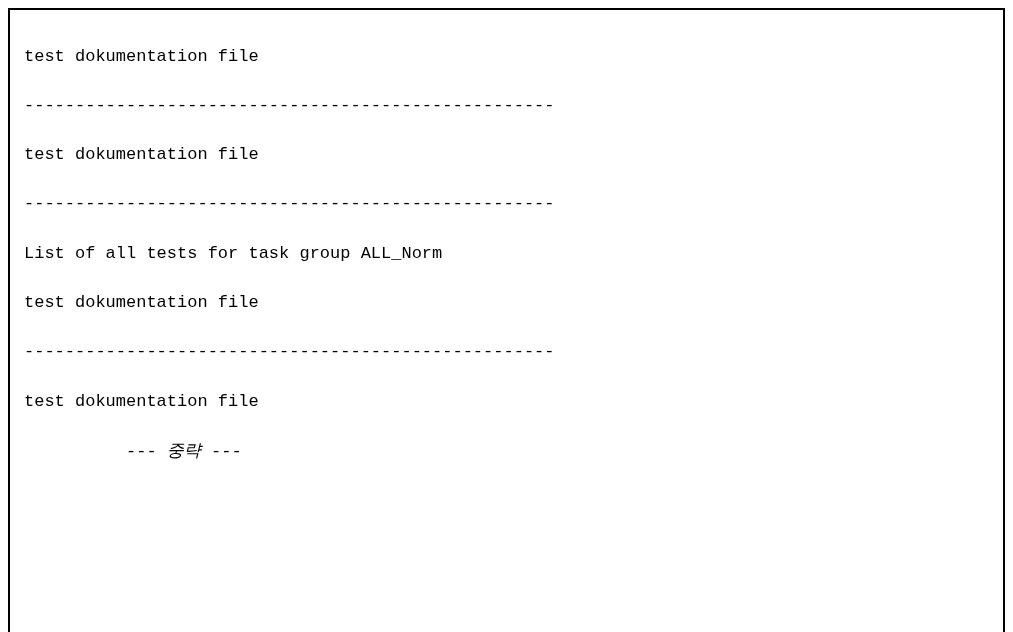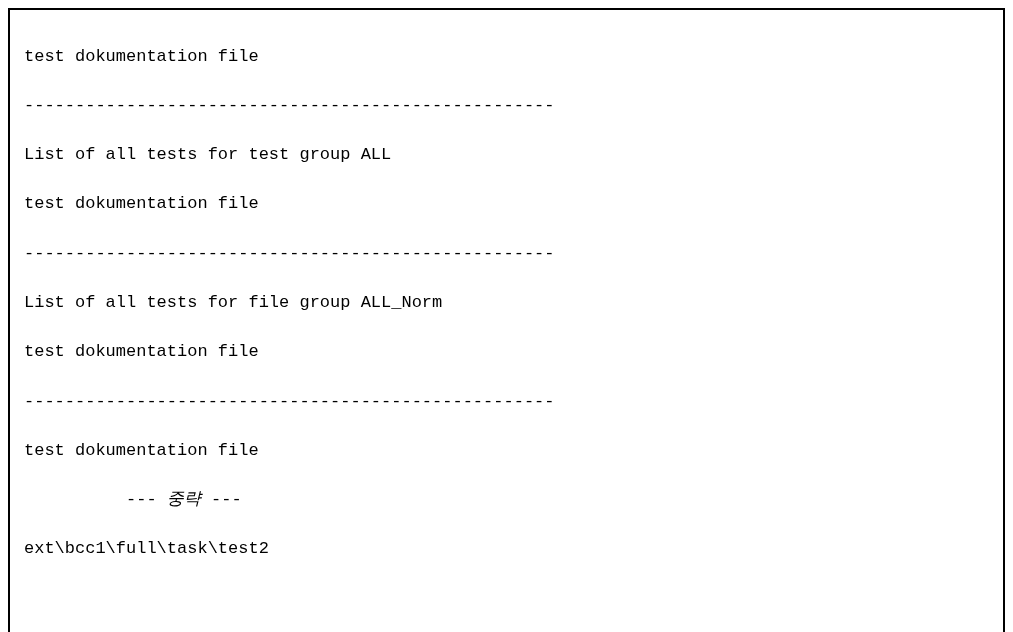--- a/index.html
+++ b/index.html
@@ -21,39 +21,37 @@
       line-height: 1.45;
       color: #000000;
       background: #ffffff;
       white-space: pre;
       overflow: hidden;
     }
     .line {
       display: block;
     }
     .omit {
-      font-family: Liberation Mono, monospace;
+      font-family: Liberation Serif, serif;
       font-style: italic;
     }
   </style>
 </head>
 <body>
 
 <div class="terminal-box">
 <span class="line">test dokumentation file</span>
 <span class="line">----------------------------------------------------</span>
-<span class="line">List of all tests for test group ALL</span>
 <span class="line">test dokumentation file</span>
 <span class="line">----------------------------------------------------</span>
-<span class="line">List of all tests for file group ALL_Norm</span>
+<span class="line">List of all tests for task group ALL_Norm</span>
 <span class="line">test dokumentation file</span>
 <span class="line">----------------------------------------------------</span>
 <span class="line">test dokumentation file</span>
 <span class="line"><span>          --- </span><span class="omit">중략</span><span> ---</span></span>
-<span class="line">ext\bcc1\full\task\test2</span>
 
 
 
 
 
 
 
 
 
 

